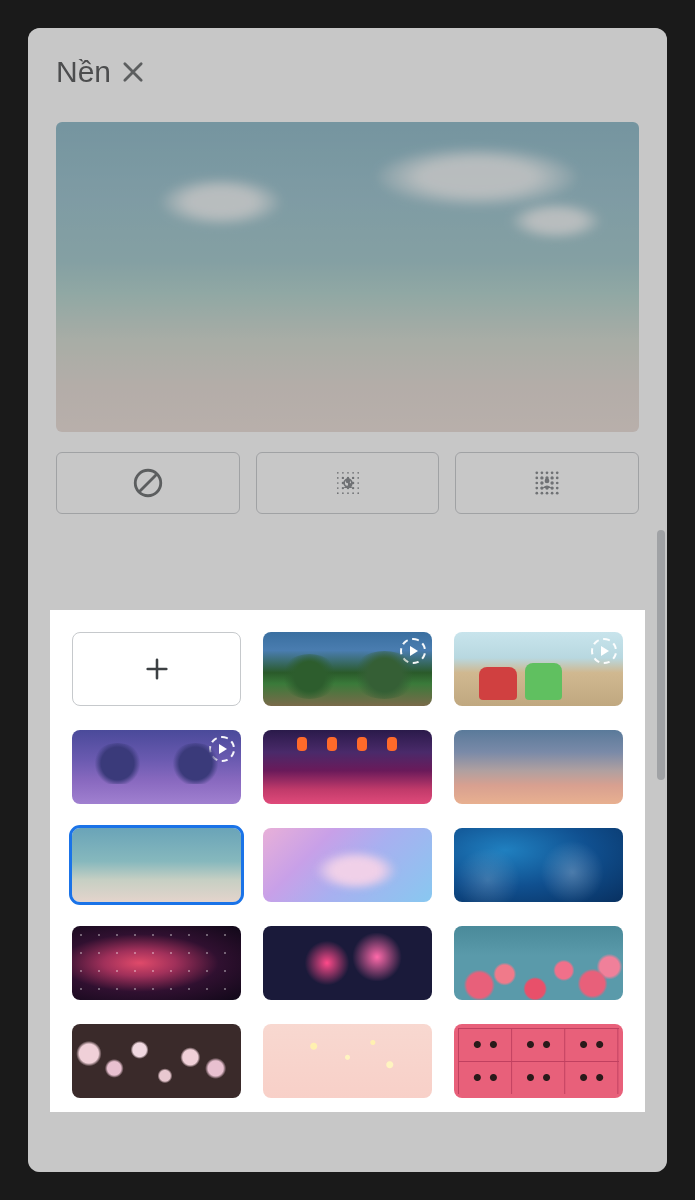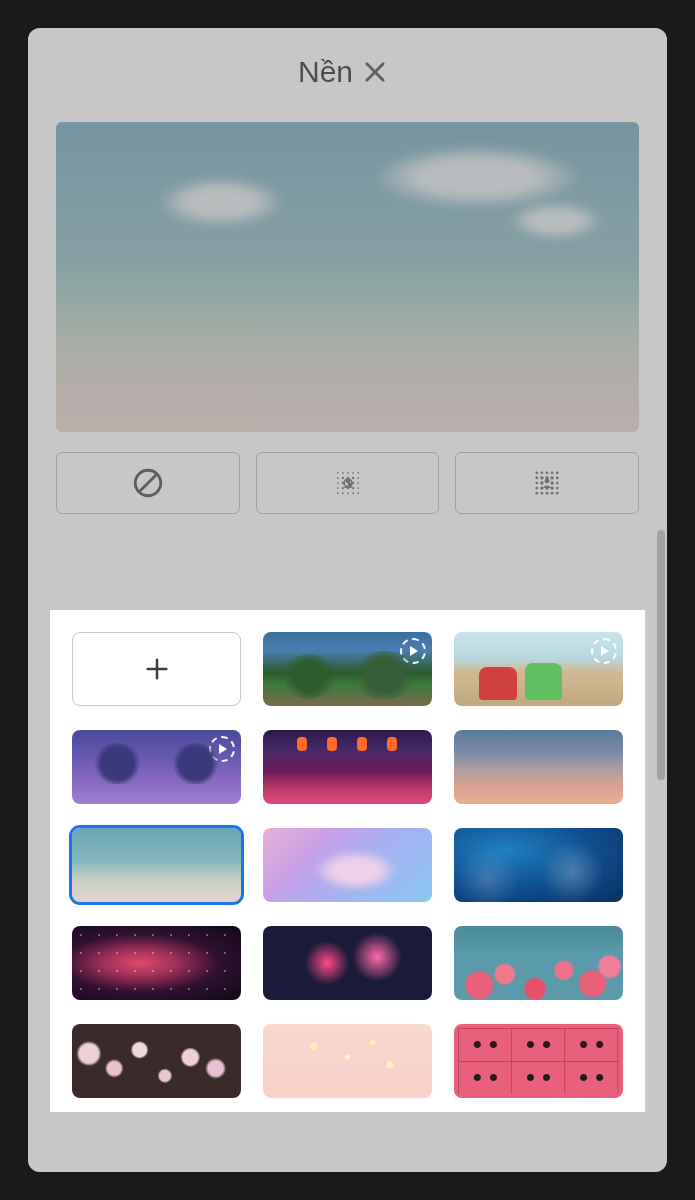--- a/index.html
+++ b/index.html
@@ -22,21 +22,21 @@
   .dim-overlay {
     position: absolute;
     inset: 0;
     background: rgba(130,130,130,0.45);
     pointer-events: none;
     z-index: 5;
   }
   .header {
     display: flex;
     align-items: center;
-    justify-content: center;
+    justify-content: flex-start;
     padding: 22px 28px 10px 28px;
   }
   .title {
     font-size: 30px;
     font-weight: 500;
     color: #202124;
   }
   .close-btn {
     width: 44px; height: 44px;
     border: none; background: transparent;

